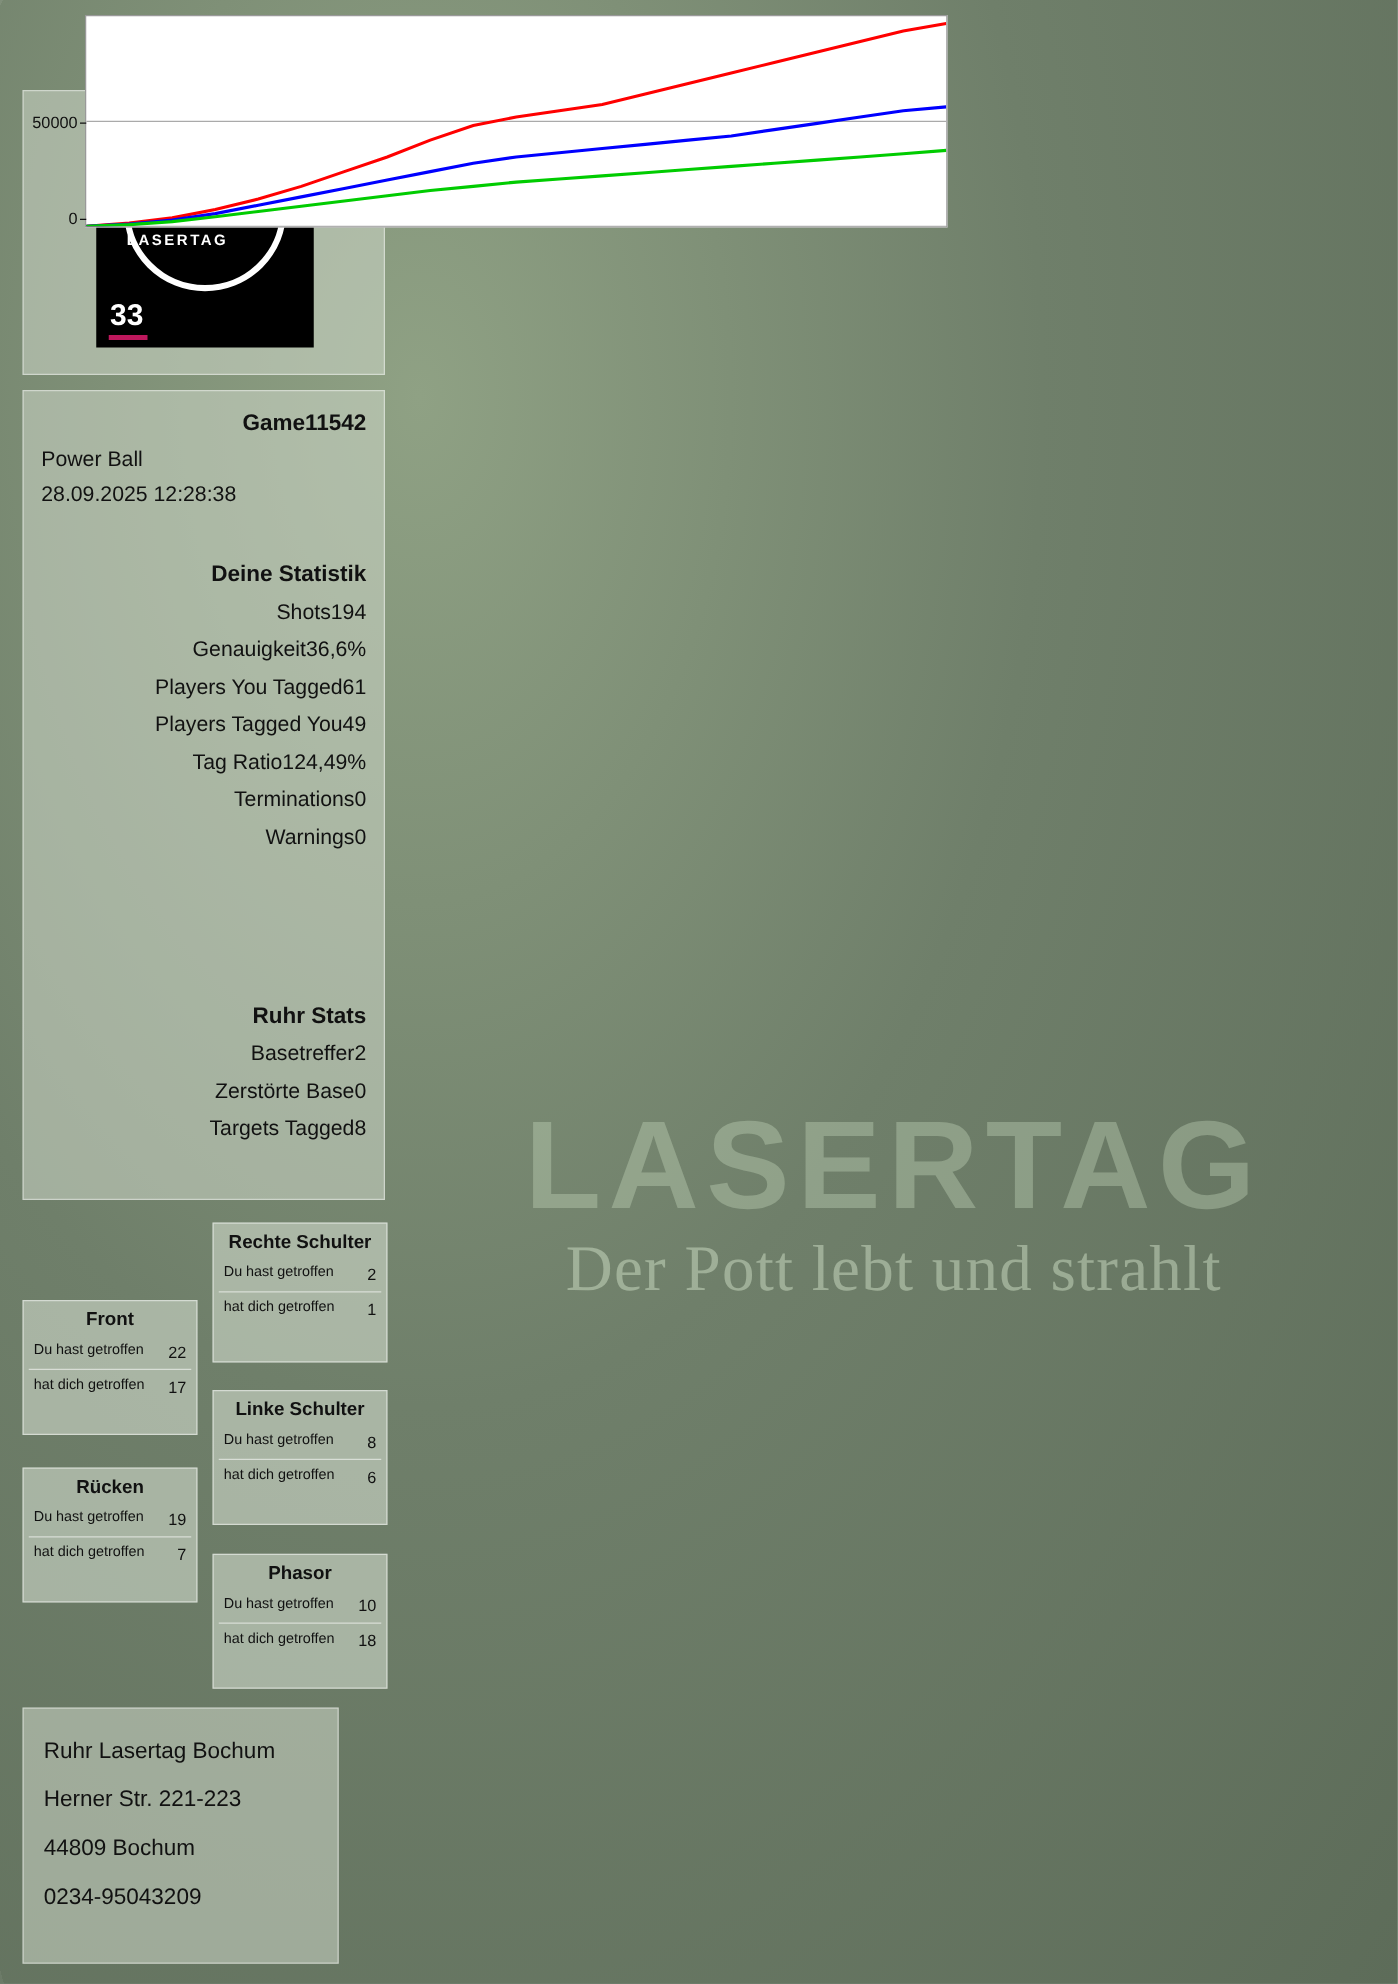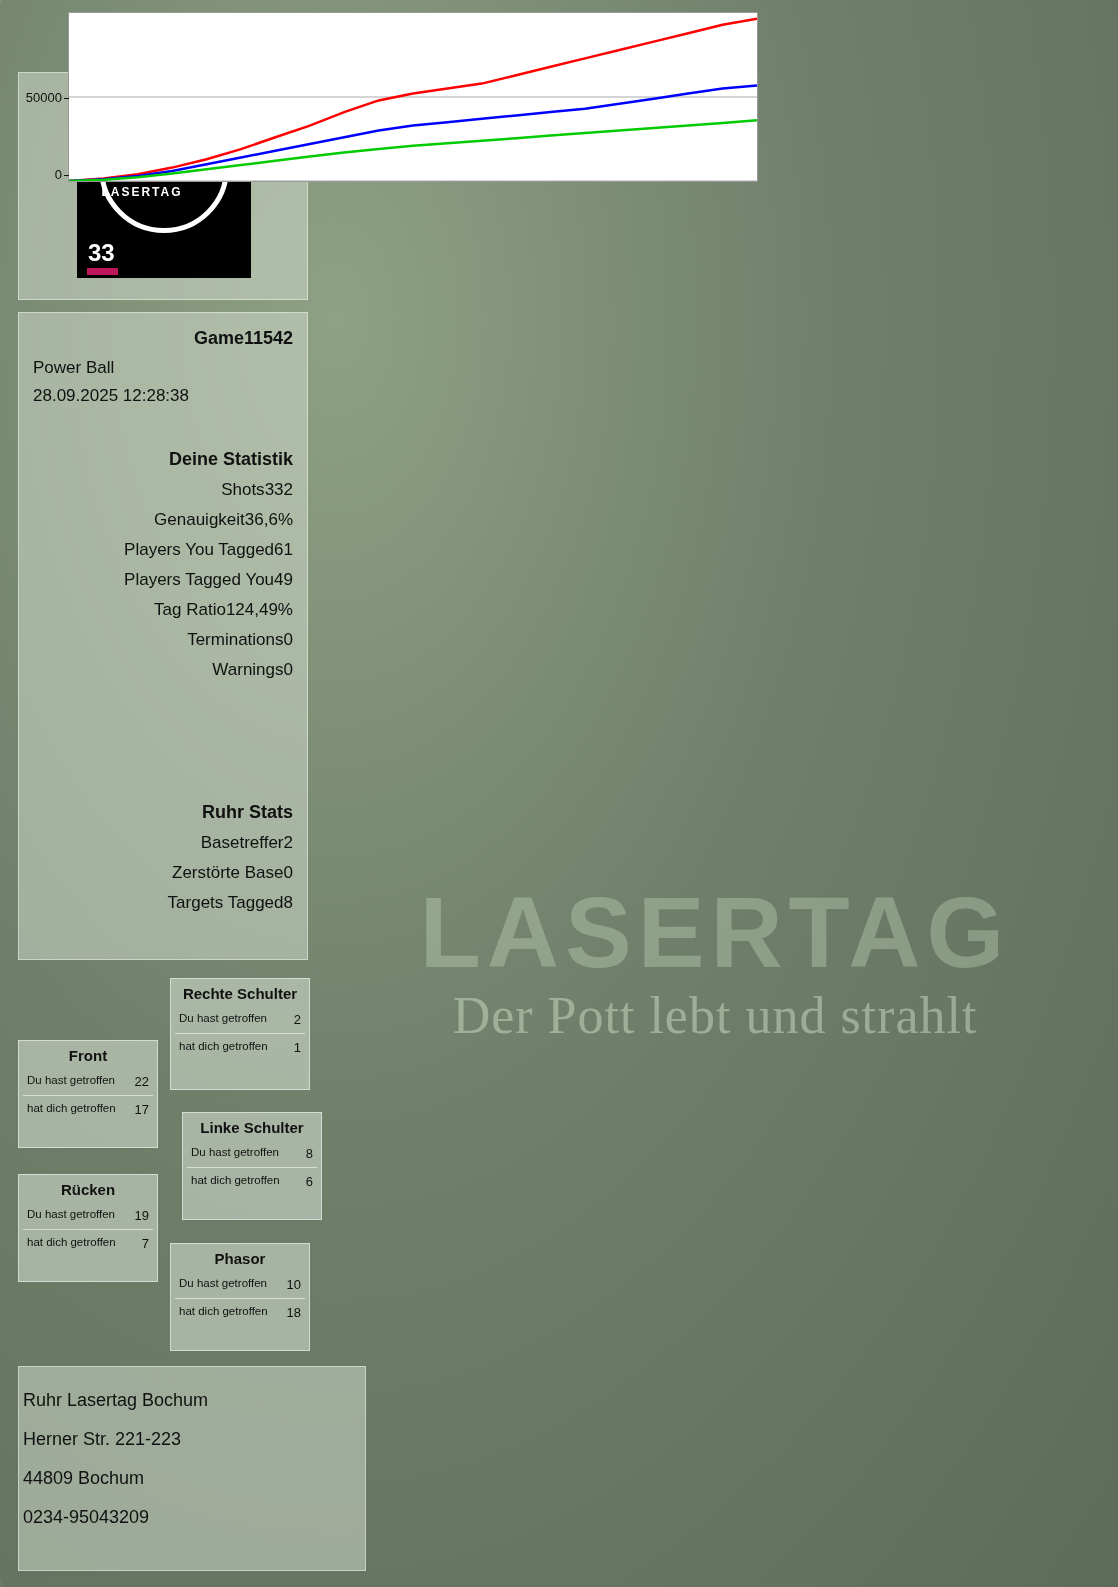--- a/index.html
+++ b/index.html
@@ -73,44 +73,44 @@
   .logo-hammers {
     position:absolute; left:44px; top:42px; width:44px; height:40px;
     font-size:30px; line-height:40px; text-align:center;
   }
   .logo-wave {
     position:absolute; left:30px; top:78px; width:70px; height:10px;
     border-bottom:3px solid #fff; border-radius:0 0 40% 40%/0 0 100% 100%;
   }
   .logo-num {
     position:absolute; left:10px; top:146px; font-size:24px; font-weight:bold;
-    border-bottom:7px solid #be185d; padding:0 3px 1px 1px;
+    border-bottom:4px solid #be185d; padding:0 3px 1px 1px;
   }
 
   #stats-panel { left:18px; top:312px; width:290px; height:648px; padding:10px 14px; }
   .st-row { display:flex; justify-content:flex-end; font-size:17px; color:#111; padding:5px 0; }
   .st-row.head { font-weight:bold; font-size:18px; }
   .st-plain { font-size:17px; color:#111; padding:4px 0; }
   .st-gap { height:34px; }
   .st-gap-big { height:112px; }
 
   
   .zone { background:rgba(205,215,200,0.62); border:1px solid rgba(255,255,255,0.5); position:absolute; }
   .zone h4 { margin:0; padding:6px 0 4px; text-align:center; font-size:15px; font-weight:bold; color:#111; }
   .zline { display:flex; justify-content:space-between; font-size:11.5px; color:#111; padding:6px 8px 6px 8px; }
   .zline .v { font-size:13px; }
   .zsep { height:1px; background:rgba(255,255,255,0.55); margin:0 4px; }
 
   #zone-rs { left:170px; top:978px;  width:140px; height:112px; }
   #zone-front { left:18px; top:1040px; width:140px; height:108px; }
-  #zone-ls { left:182px; top:1112px; width:140px; height:108px; }
+  #zone-ls { left:170px; top:1112px; width:140px; height:108px; }
   #zone-back { left:18px; top:1174px; width:140px; height:108px; }
   #zone-ph  { left:170px; top:1243px; width:140px; height:108px; }
 
-  #addr-panel { left:18px; top:1366px; width:348px; height:205px; padding:14px 4px; }
+  #addr-panel { left:18px; top:1366px; width:253px; height:205px; padding:14px 16px; }
   .addr-line { font-size:18px; color:#111; padding:9px 0; }
 
   
   #table-panel {
     left:320px; top:72px; width:784px; height:1280px;
     background:rgba(200,212,196,0.42);
     border:1px solid rgba(255,255,255,0.45);
   }
   .tbl-head-labels { display:flex; font-size:15px; font-weight:bold; color:#111; padding:8px 0 4px 0; }
   .lbl-a { width:300px; padding-left:8px; }
@@ -188,21 +188,21 @@
   <div class="st-plain">Power Ball</div>
   <div class="st-plain">28.09.2025 12:28:38</div>
 
   <div class="st-gap"></div>
   <div class="st-row head">
     <span>Deine Statistik</span>
       <span></span>
   </div>
   <div class="st-row">
     <span>Shots</span>
-    <span>332</span>
+    <span>194</span>
   </div>
   <div class="st-row">
     <span>Genauigkeit</span>
     <span>36,6%</span>
   </div>
   <div class="st-row">
     <span>Players You Tagged</span>
     <span>61</span>
   </div>
   <div class="st-row">

